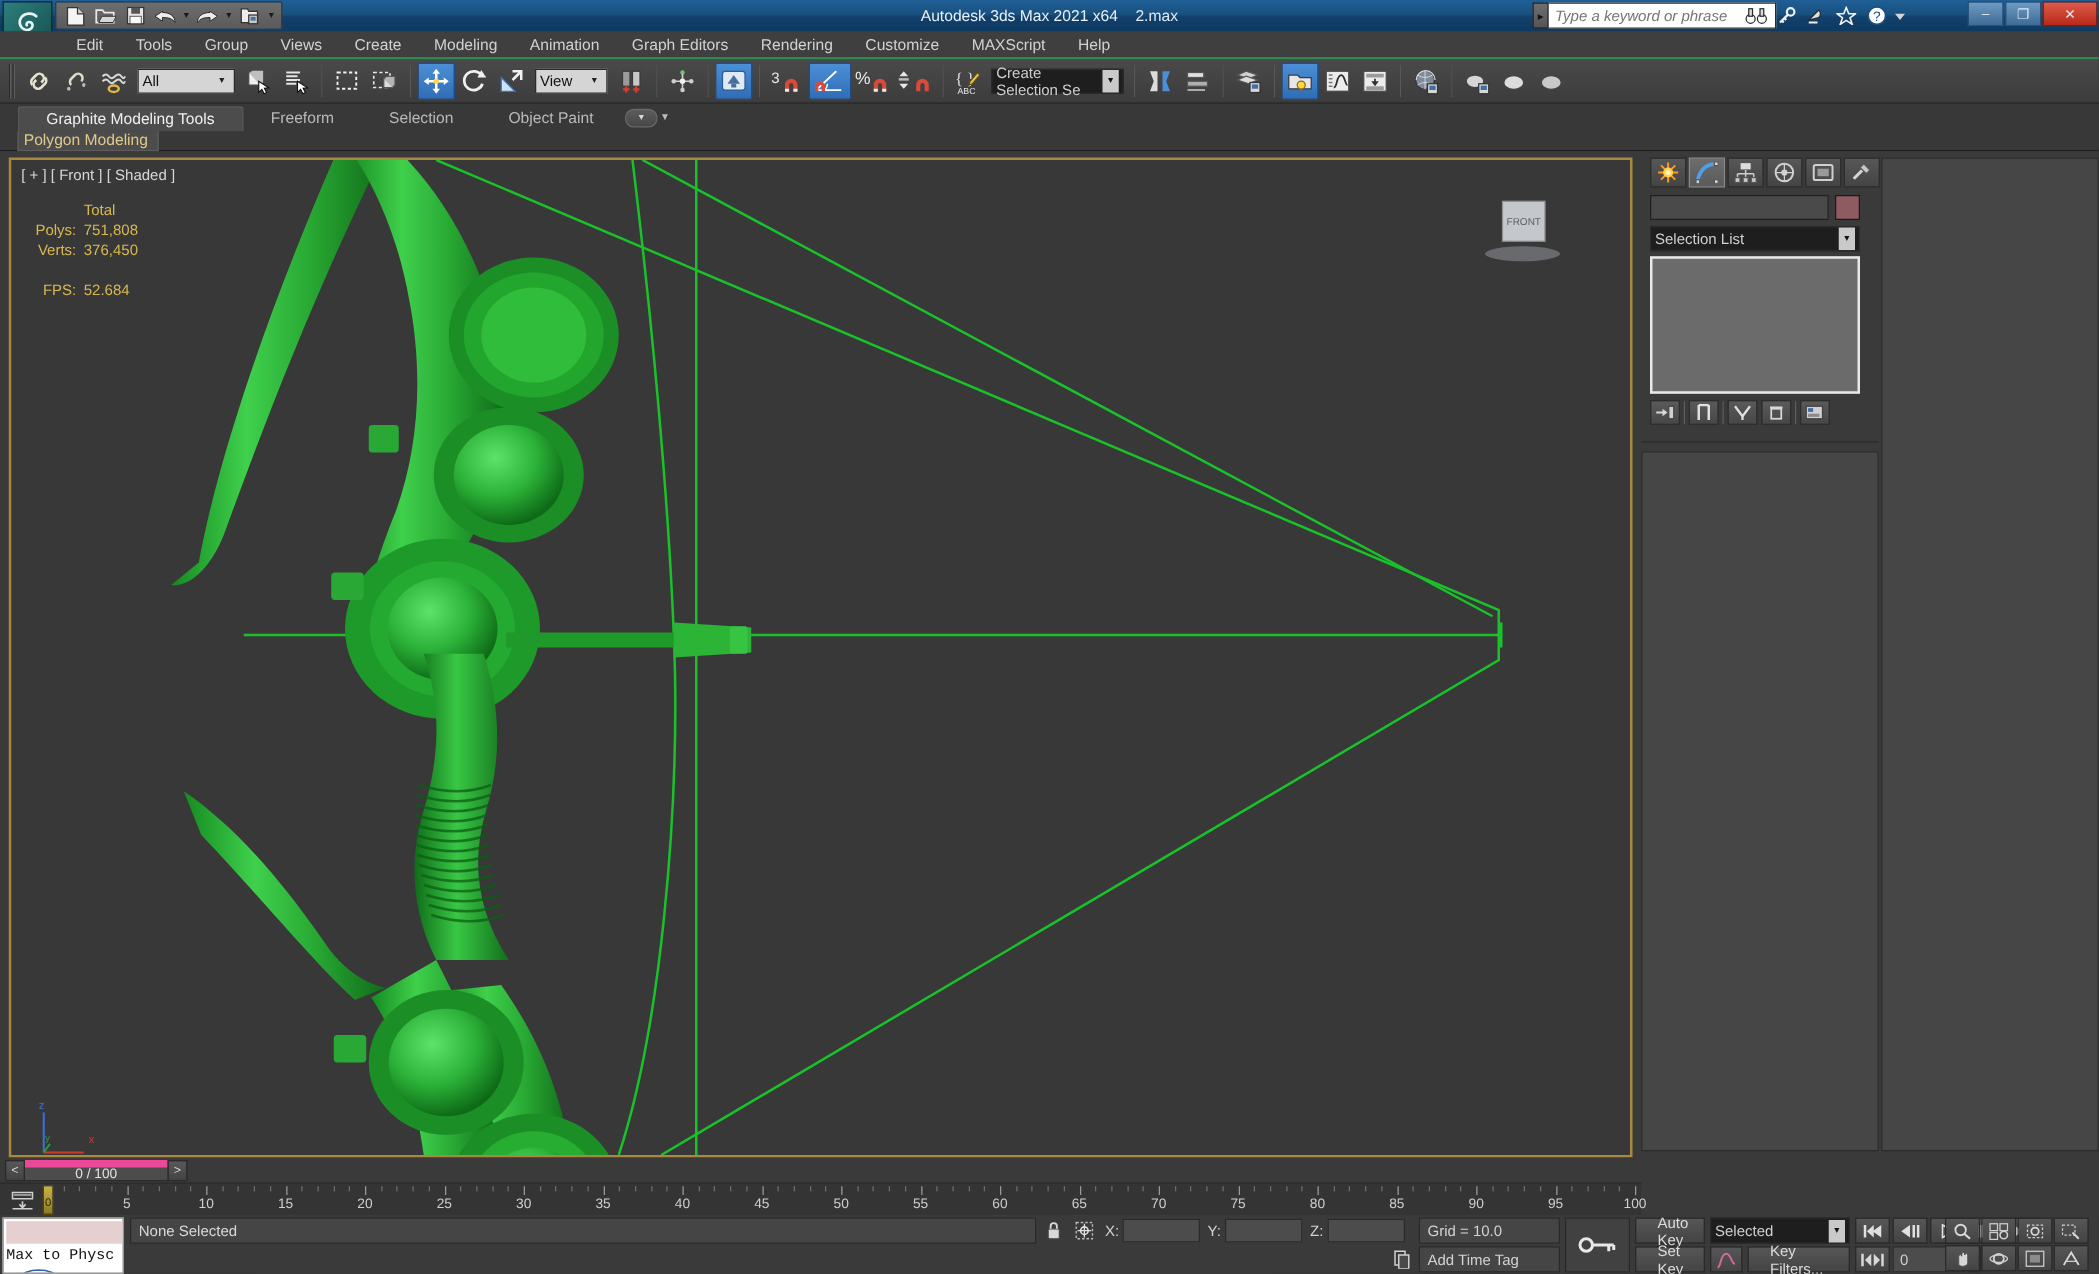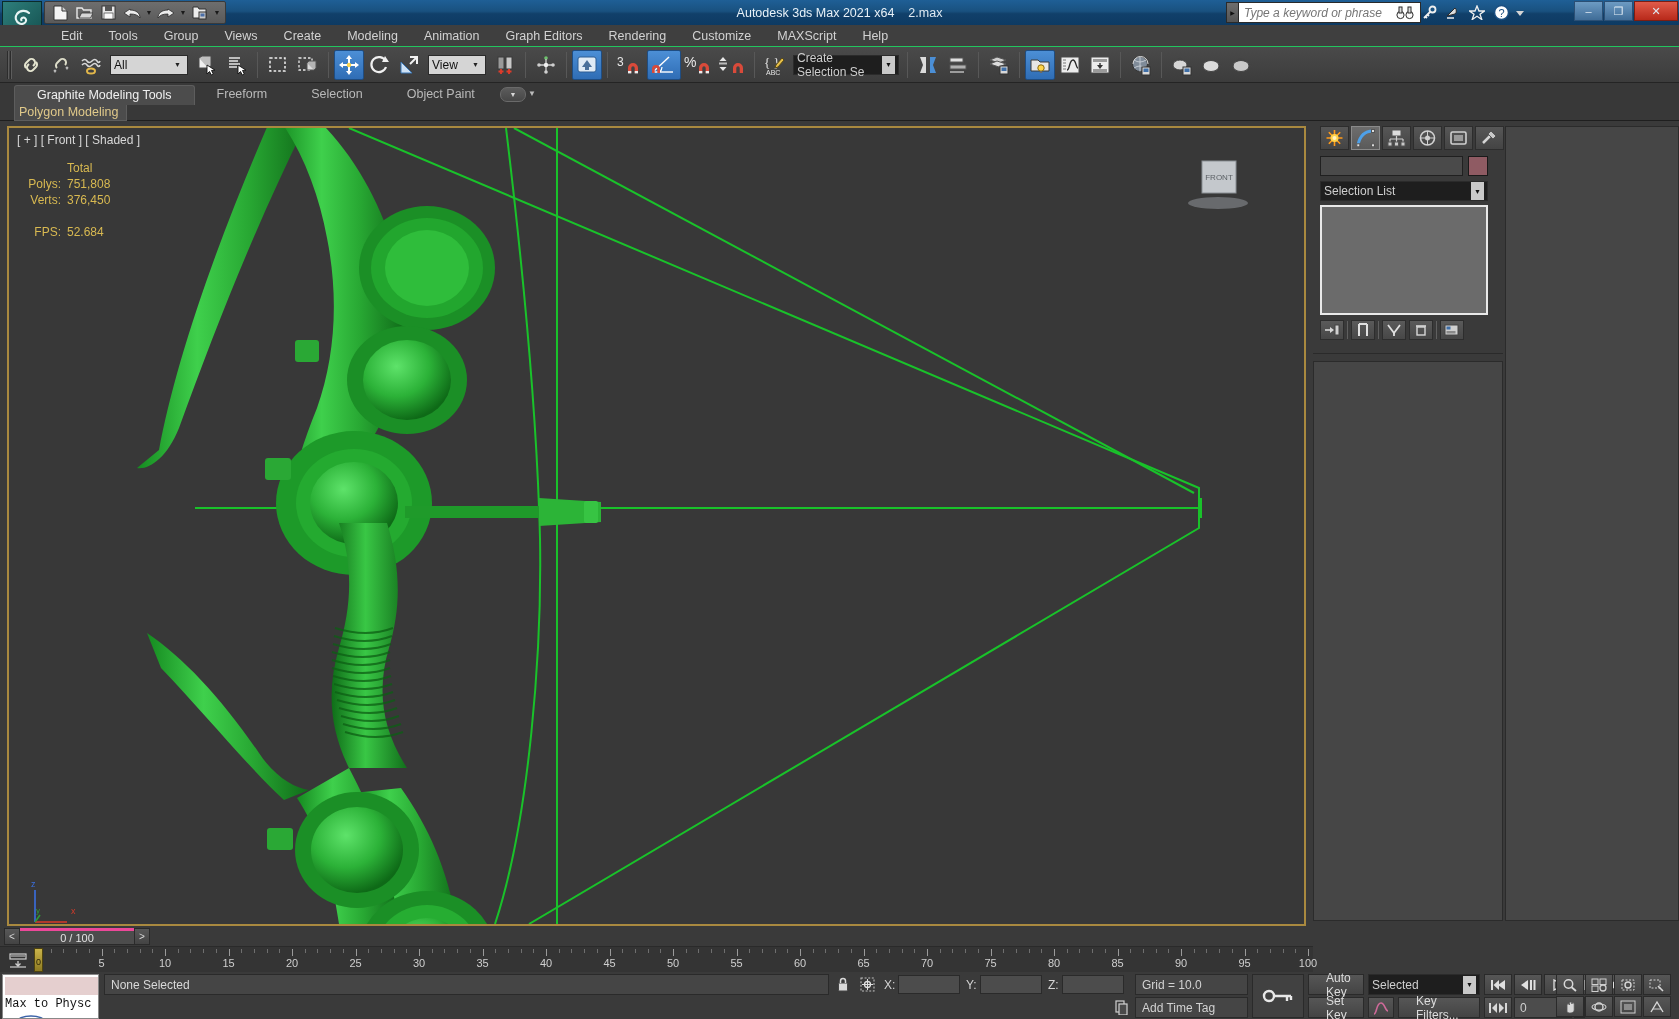--- a/index.html
+++ b/index.html
@@ -114,21 +114,21 @@
   #cp-rollout{ position:absolute; left:0px; top:240px; width:190px; height:560px; background:#464646;
     border:1px solid #2b2b2b;}
   #cp-right{ position:absolute; left:192px; top:5px; width:174px; height:795px;
     background:#464646; border:1px solid #2b2b2b;}
 
   
   #timeslider{ position:absolute; left:0; top:926px; width:1313px; height:20px; background:#3a3a3a;}
   #ts-inner{ position:absolute; left:4px; top:2px; width:146px; height:17px; display:flex;}
   .tsb{ width:16px;height:17px;background:linear-gradient(to bottom,#585858,#434343);
     border:1px solid #2a2a2a; font-size:10px;color:#d7d7d7; display:flex;align-items:center;justify-content:center;cursor:pointer;}
-  #ts-field{ flex:1; background:#4c4c4c; border-top:3px solid #ec4899;border-bottom:1px solid #2a2a2a;
+  #ts-field{ flex:1; background:#4c4c4c; border-top:6px solid #ec4899;border-bottom:1px solid #2a2a2a;
     display:flex;align-items:center;justify-content:center; font-size:11px;color:#e2e2e2;cursor:pointer;}
   #trackbar{ position:absolute; left:0; top:946px; width:1313px; height:26px;
     background:#343434; border-top:1px solid #2a2a2a; }
   #tb-icon{ position:absolute; left:6px; top:3px; width:24px;height:20px;
     display:flex;align-items:center;justify-content:center;cursor:pointer;}
   #ruler{ position:absolute; left:38px; top:0; right:0; height:26px; }
   .tick{ position:absolute; top:2px; width:1px; background:#6e6e6e;}
   .tick.maj{ height:7px; background:#9a9a9a;}
   .tick.min{ height:4px; }
   .tlab{ position:absolute; top:10px; font-size:11px; color:#cfcfcf; transform:translateX(-50%);}

